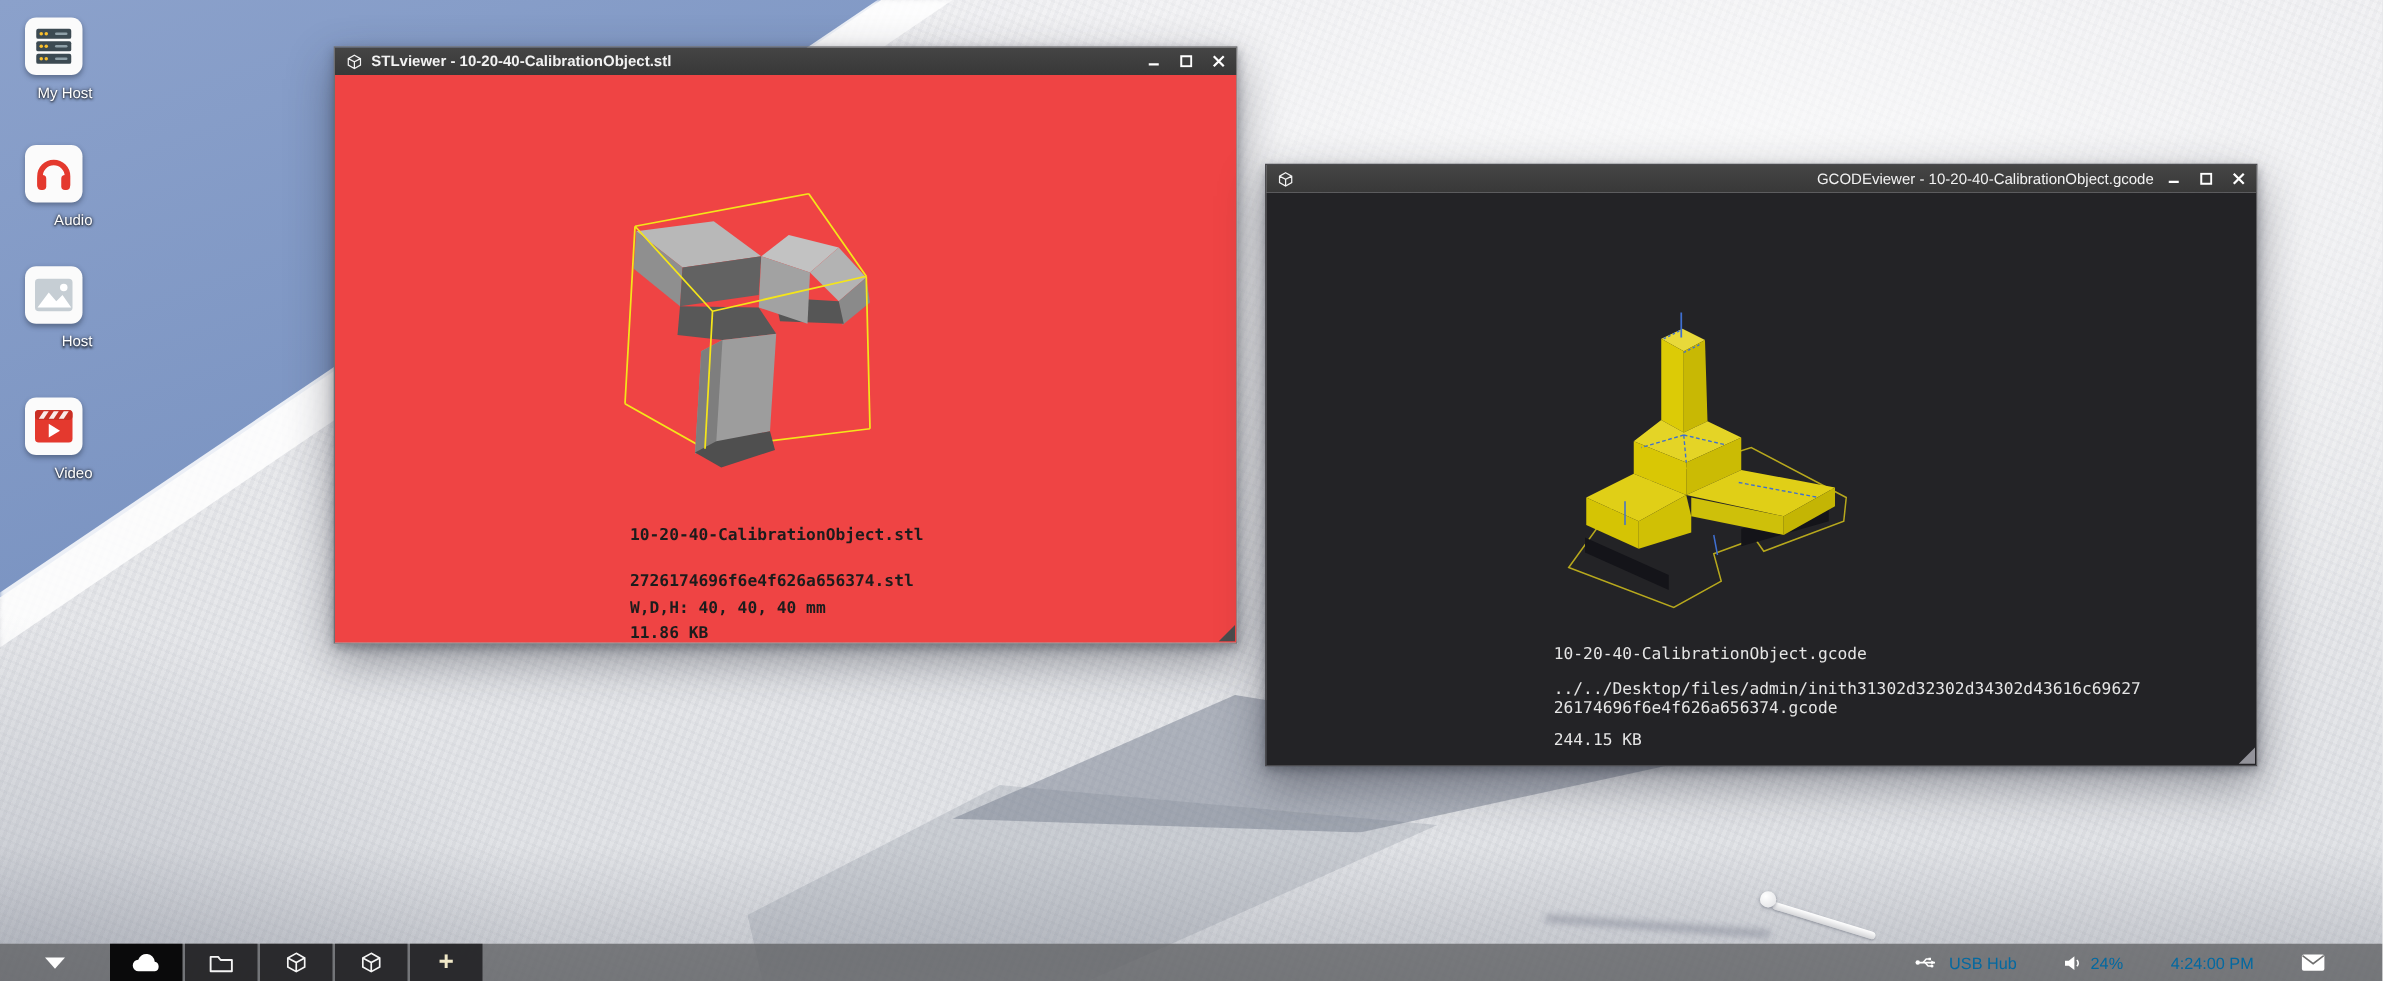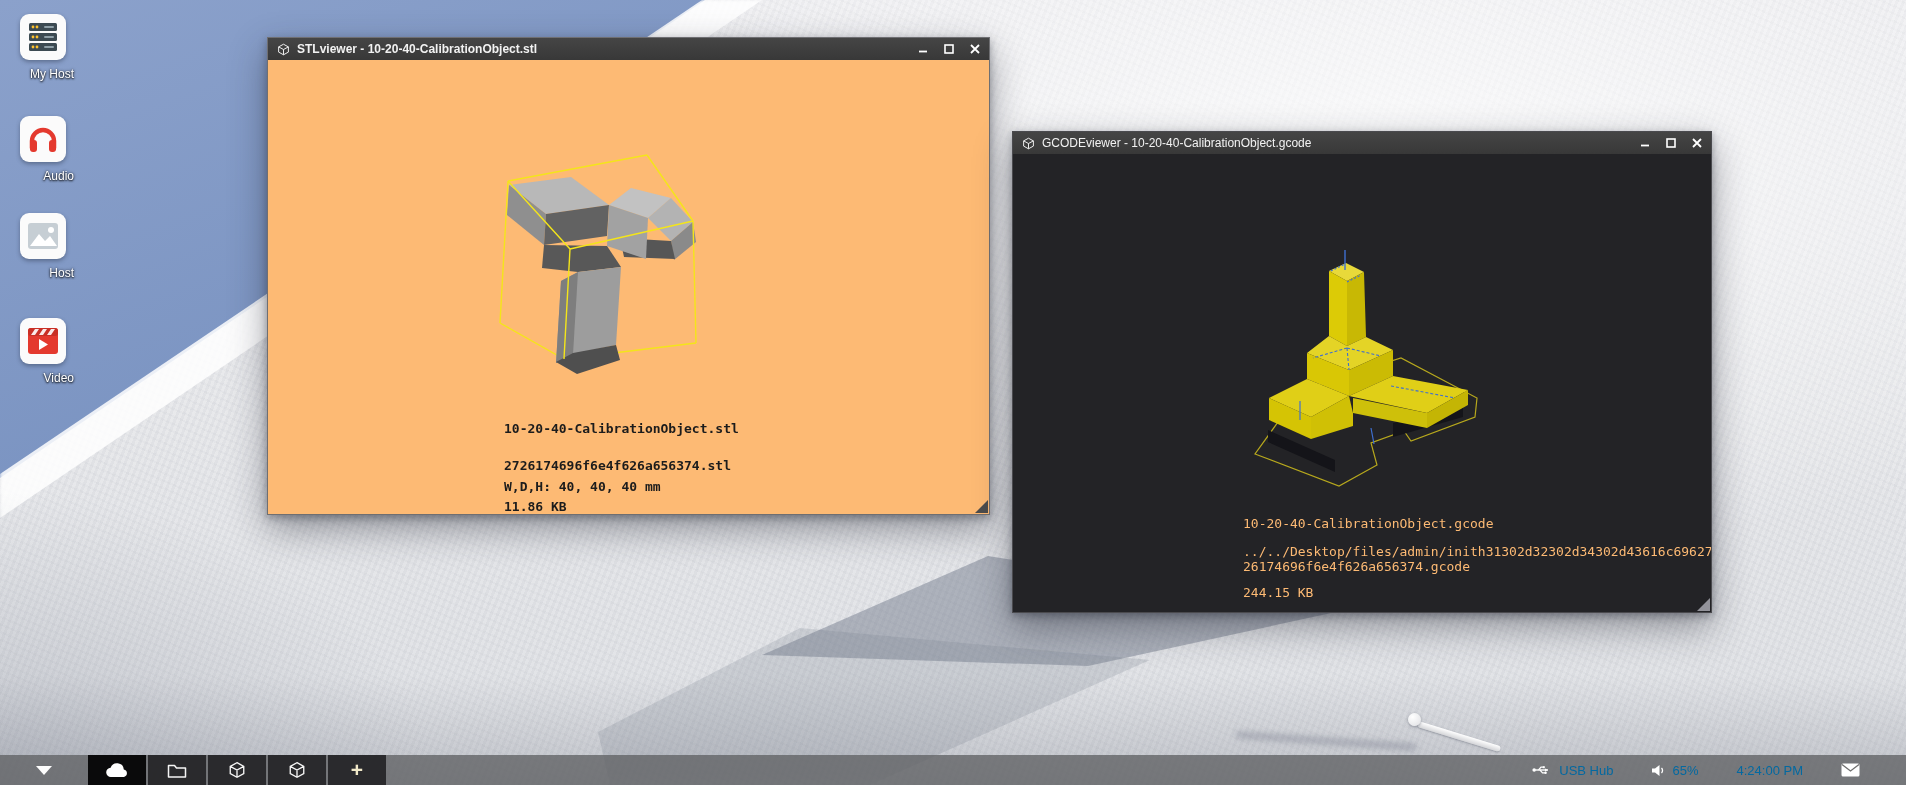--- a/index.html
+++ b/index.html
@@ -51,28 +51,28 @@
     border:1px solid #6f6f72; box-shadow:0 14px 34px rgba(30,34,46,0.42), 0 3px 8px rgba(30,34,46,0.35); }
   .titlebar { height:22px; background:linear-gradient(#454545,#383838); display:flex; align-items:center;
     padding:0 9px; flex:0 0 auto; }
   .titlebar .t-icon { width:13px; height:13px; margin-right:7px; flex:0 0 auto; }
   .titlebar .t-text { color:#f2f2f2; font-size:12px; white-space:nowrap; overflow:hidden; flex:1 1 auto; }
   .controls { display:flex; align-items:center; gap:15px; flex:0 0 auto; margin-left:10px; }
   .ctl { width:11px; height:11px; display:flex; align-items:center; justify-content:center; cursor:pointer; }
   .win-content { position:relative; flex:1 1 auto; overflow:hidden; }
 
   .stl-window { left:267px; top:37px; width:723px; height:478px;font-weight:bold; }
-  .stl-window .win-content { background:#fdba74; }
-  .gcode-window { left:1012px; top:131px; width:700px; height:482px; border-color:#4a4a4e; }
+  .stl-window .win-content { background:#ef4444; }
+  .gcode-window { left:1012px; top:131px; width:794px; height:482px; border-color:#4a4a4e;text-align:right; }
   .gcode-window .win-content { background:#232326; }
 
   .viewport { position:absolute; }
   .mono { font-family:"DejaVu Sans Mono", monospace; font-size:13px; line-height:14px; white-space:pre; }
   .stl-info { color:#1c1c1c; }
-  .gcode-info { color:#fdba74; }
+  .gcode-info { color:#e5e5e5; }
   .resize-grip { position:absolute; right:1px; bottom:1px; width:0; height:0;
     border-style:solid; border-width:0 0 13px 13px; cursor:nwse-resize; }
   .stl-window .resize-grip { border-color:transparent transparent #4c4c4c transparent; }
   .gcode-window .resize-grip { border-color:transparent transparent #93939a transparent; }
 
   
   .taskbar { position:absolute; left:0; right:0; bottom:0; height:30px;
     background:rgba(96,97,100,0.78); display:flex; align-items:stretch; }
   .tb-arrow { width:88px; display:flex; align-items:center; justify-content:center; cursor:pointer; }
   .tb-arrow .tri { width:0; height:0; border-left:8px solid transparent; border-right:8px solid transparent;
@@ -320,21 +320,21 @@
         <rect x="10.8" y="2.2" width="2" height="2" fill="#fff"></rect>
         <circle cx="13.6" cy="8.8" r="1.2" fill="#fff"></circle>
       </svg>
       <span>USB Hub</span>
     </div>
     <div class="tray-item">
       <svg width="14" height="13" viewBox="0 0 14 13">
         <path d="M1 4.5 h3 L8.5 1 v11 L4 8.5 h-3 Z" fill="#fff"></path>
         <path d="M10.5 4 a3.5 3.5 0 0 1 0 5" stroke="#fff" stroke-width="1.3" fill="none"></path>
       </svg>
-      <span>65%</span>
+      <span>24%</span>
     </div>
     <div class="tray-item">
       <span>4:24:00 PM</span>
     </div>
     <div class="tray-item">
       <svg width="19" height="14" viewBox="0 0 19 14">
         <rect x="0.5" y="0.5" width="18" height="13" rx="1.5" fill="#ffffff"></rect>
         <path d="M1 1.5 L9.5 8 L18 1.5" fill="none" stroke="#6f6f6f" stroke-width="1.3"></path>
       </svg>
     </div>

